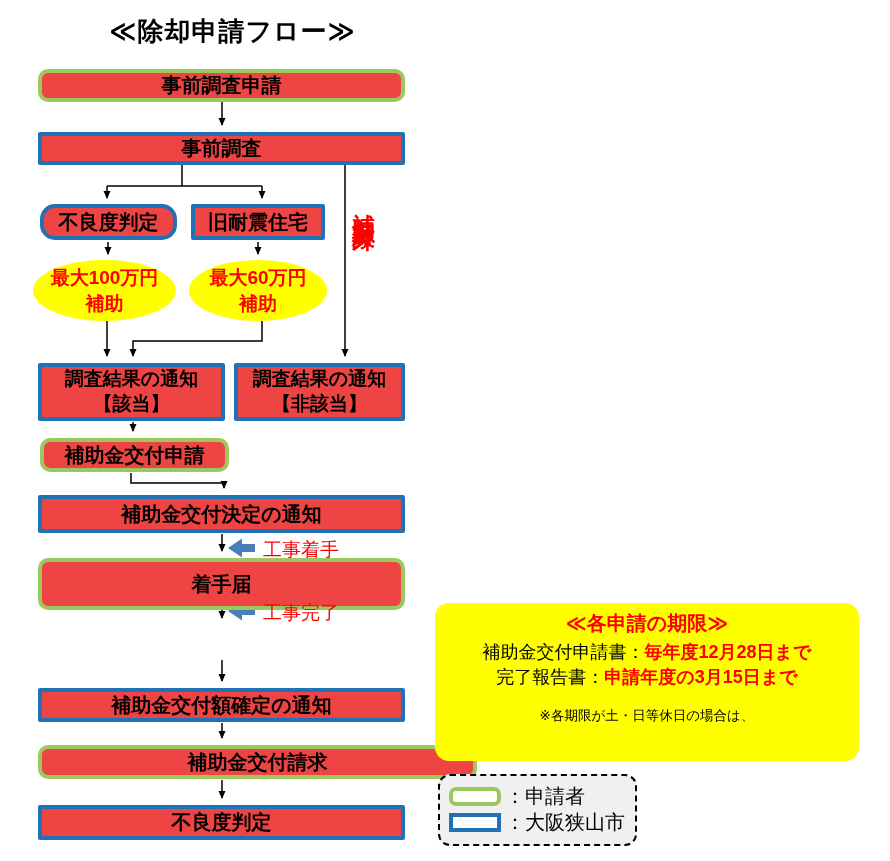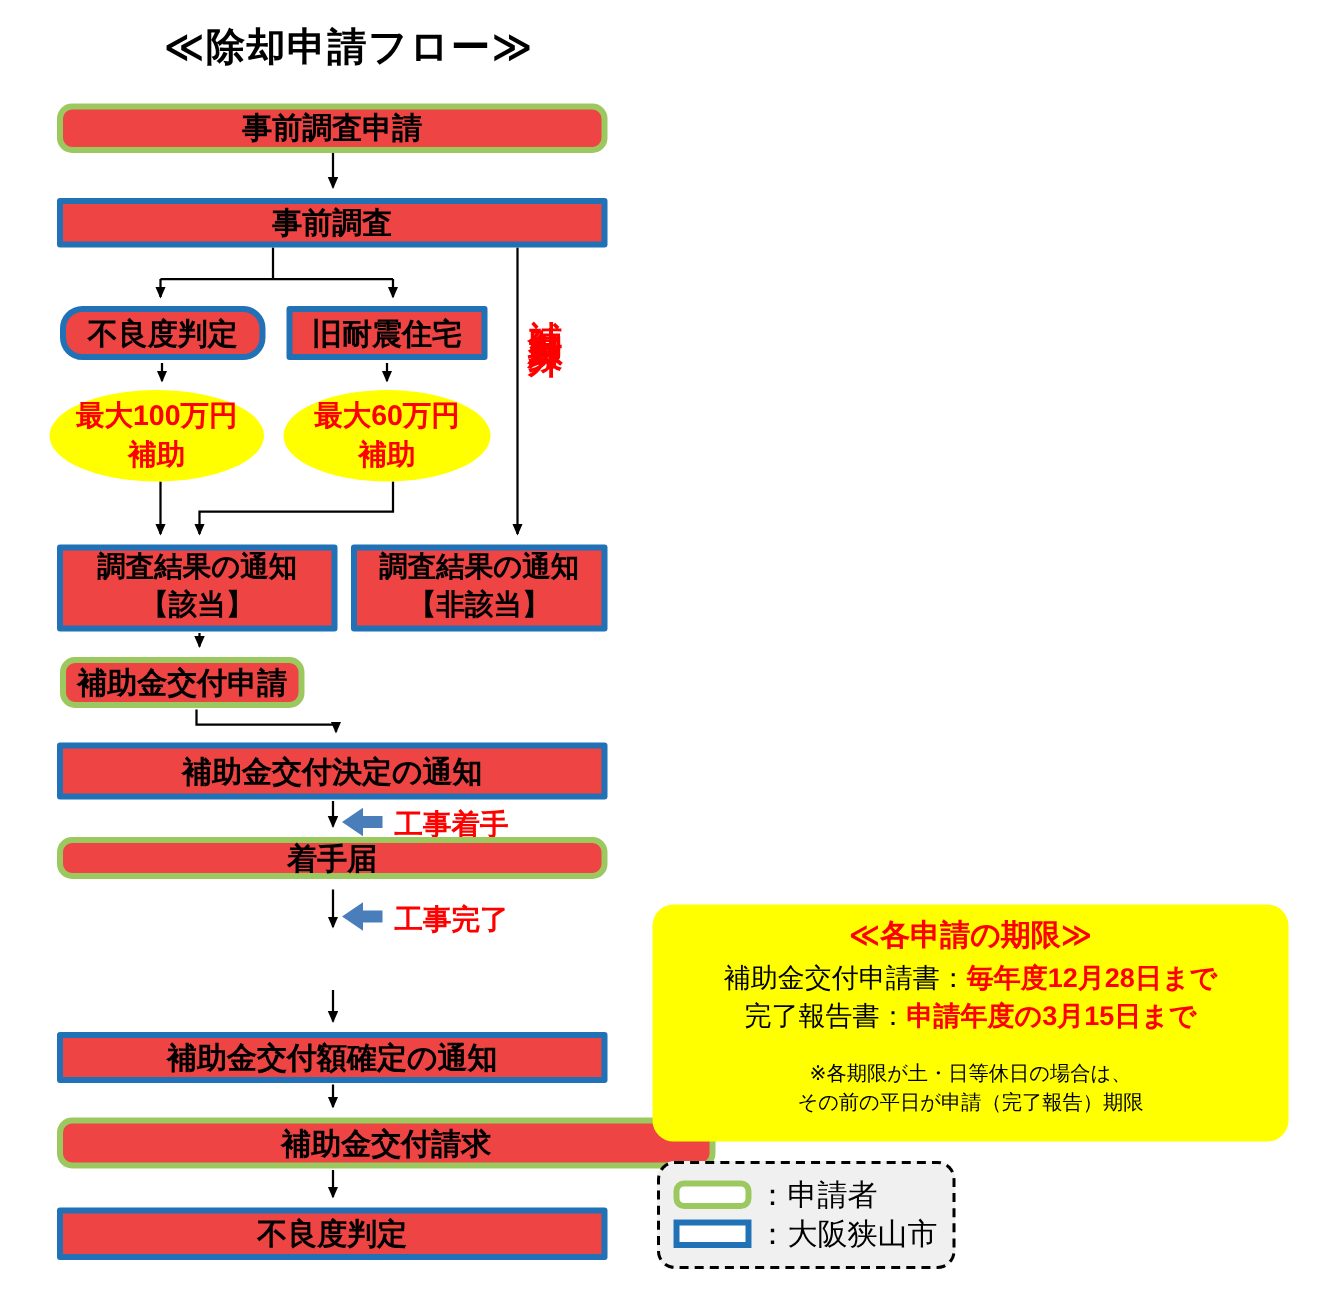--- a/index.html
+++ b/index.html
@@ -14,21 +14,21 @@
   .node{position:absolute;display:flex;align-items:center;justify-content:center;
         text-align:center;font-weight:bold;color:#000;background:#ef4444;font-size:20px;}
   .green{border:4px solid var(--green);border-radius:10px;}
   .blue{border:4px solid var(--blue);border-radius:2px;}
   .multi{white-space:pre-line;line-height:1.3;font-size:19px;}
   .ellipse{position:absolute;background:var(--yellow);border-radius:50%;
            display:flex;align-items:center;justify-content:center;text-align:center;
            font-weight:bold;color:var(--red);font-size:19px;white-space:pre-line;line-height:1.35;}
   .vtext{position:absolute;writing-mode:vertical-rl;text-orientation:upright;
          color:var(--red);font-weight:bold;font-size:23px;letter-spacing:4px;line-height:1;}
-  .red-note{position:absolute;color:var(--red);font-weight:bold;font-size:19px;}
+  .red-note{position:absolute;color:var(--red);font-weight:normal;font-size:19px;}
   .deadline{position:absolute;left:435px;top:603px;width:424px;height:158px;
             background:var(--yellow);border-radius:14px;text-align:center;padding-top:7px;color:#000;}
   .deadline .dl-title{font-size:20px;font-weight:bold;color:var(--red);margin-bottom:3px;}
   .deadline .dl-line{font-size:18px;line-height:1.38;}
   .deadline .dl-line .val{color:var(--red);font-weight:bold;}
   .deadline .dl-note{font-size:13.5px;line-height:1.45;}
   .dl-notes{margin-top:16px;}
   .legend{position:absolute;left:438px;top:774px;width:199px;height:72px;background:#F0F0F0;
           border:2.5px dashed #000;border-radius:12px;padding:7px 0 0 9px;}
   .legend-row{display:flex;align-items:center;height:26px;}
@@ -90,44 +90,43 @@
 補助</div>
 
   <div class="vtext" style="left:352px;top:195px;height:140px;">補助対象外</div>
 
   <div class="node blue multi" style="left:38px;top:363px;width:187px;height:58px;">調査結果の通知
 【該当】</div>
 
   <div class="node blue multi" style="left:234px;top:363px;width:171px;height:58px;">調査結果の通知
 【非該当】</div>
 
-  <div class="node green" style="left:40px;top:438px;width:163px;height:34px;">補助金交付申請</div>
+  <div class="node green" style="left:40px;top:438px;width:189px;height:34px;">補助金交付申請</div>
 
   <div class="node blue" style="left:38px;top:495px;width:367px;height:38px;">補助金交付決定の通知</div>
 
   <div class="red-note" style="left:263px;top:537px;">工事着手</div>
 
-  <div class="node green" style="left:38px;top:558px;width:367px;height:28px;">着手届</div>
+  <div class="node green" style="left:38px;top:558px;width:367px;height:52px;">着手届</div>
 
   <div class="red-note" style="left:263px;top:600px;">工事完了</div>
 
 
   <div class="node blue" style="left:38px;top:688px;width:367px;height:34px;">補助金交付額確定の通知</div>
 
   <div class="node green" style="left:38px;top:745px;width:439px;height:34px;">補助金交付請求</div>
 
   <div class="node blue" style="left:38px;top:805px;width:367px;height:35px;">不良度判定</div>
 
   <div class="deadline">
     <div class="dl-title">≪各申請の期限≫</div>
     <div class="dl-line"><span>補助金交付申請書：</span><span class="val">毎年度12月28日まで</span></div>
     <div class="dl-line"><span>完了報告書：</span><span class="val">申請年度の3月15日まで</span></div>
     <div class="dl-notes">
       <div class="dl-note">※各期限が土・日等休日の場合は、</div>
-      <div class="dl-note">その前の平日が申請（完了報告）期限</div>
     </div>
   </div>
 
   <div class="legend">
     <div class="legend-row">
       <span class="swatch g"></span>
       <span class="legend-label">：申請者</span>
     </div>
     <div class="legend-row">
       <span class="swatch b"></span>

